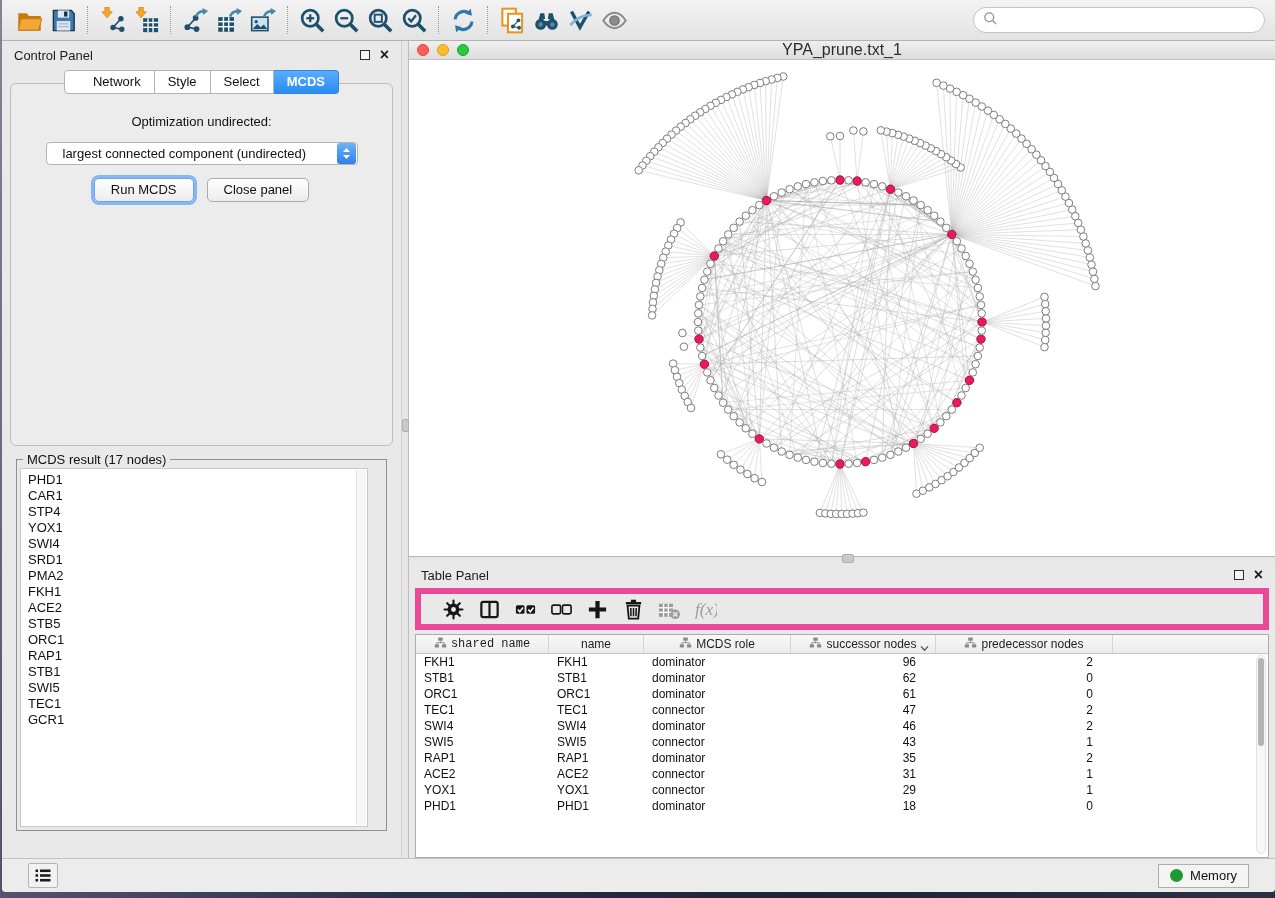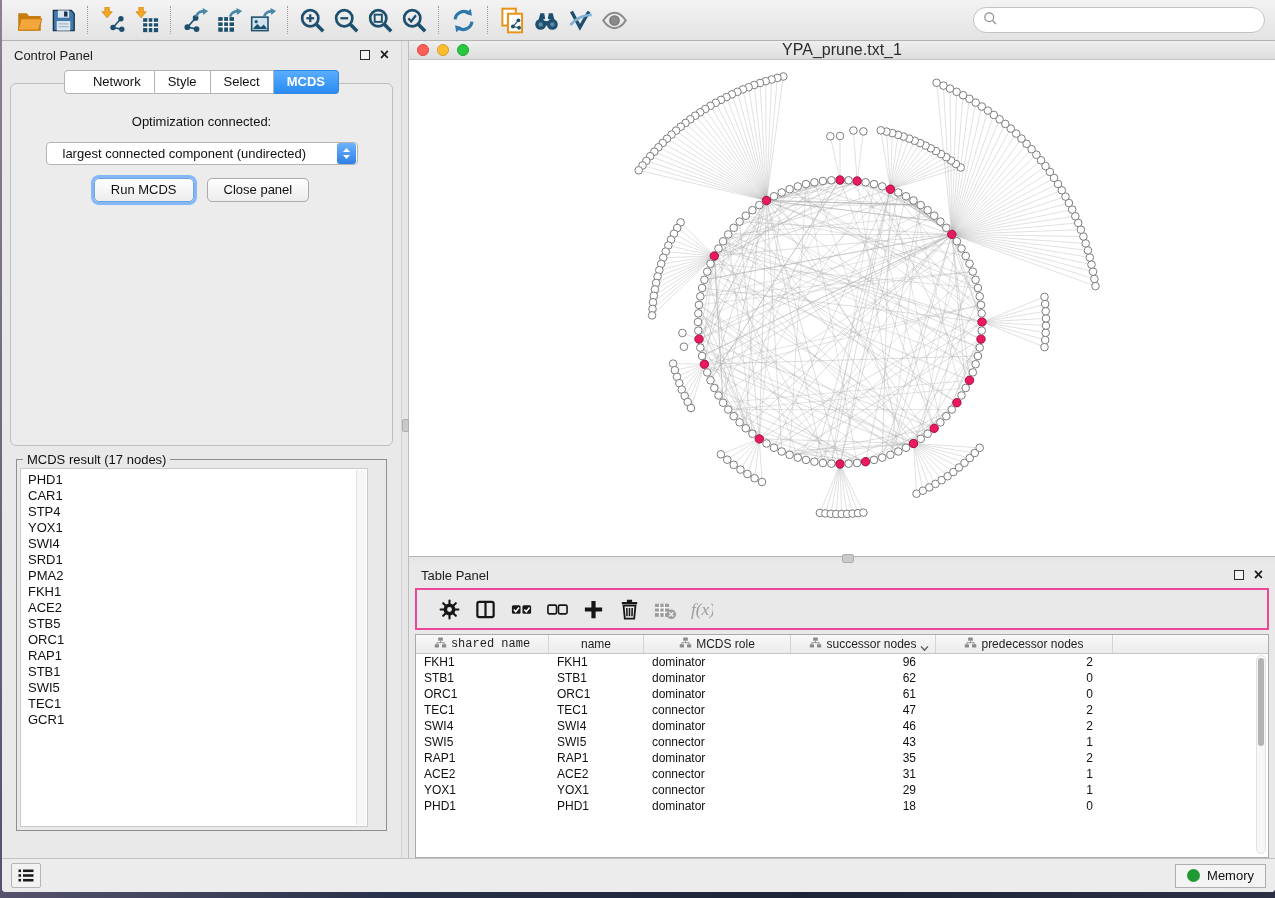--- a/index.html
+++ b/index.html
@@ -89,21 +89,21 @@
   .light.yellow { background:#febc2e; border:1px solid #d89e24; }
   .light.green { background:#28c840; border:1px solid #1ea433; }
   .net-title { position:absolute; left:0; right:0; text-align:center; font-size:16px; color:#2b2b2b; }
   .net-canvas { flex:1; background:#fff; position:relative; overflow:hidden; }
   .net-canvas svg { position:absolute; left:0; top:0; }
   .h-divider { height:4px; flex:0 0 4px; background:#e6e6e6; position:relative; }
   .h-divider .handle { position:absolute; left:50%; top:-3px; width:12px; height:9px; background:#c9c9c9; border:1px solid #aeaeae; border-radius:2px; }
   
   .table-panel { flex:1; display:flex; flex-direction:column; min-height:0; }
   .tp-toolbar {
-    height:42px; flex:0 0 42px; margin:1px 6px 0 6px; background:#e9e9e9; border:2px solid #ec4899;
+    height:42px; flex:0 0 42px; margin:1px 6px 0 6px; background:#e9e9e9; border:6px solid #ec4899;
     display:flex; align-items:center; padding-left:14px; gap:0;
   }
   .tp-btn { width:36px; height:32px; display:flex; align-items:center; justify-content:center; }
   .tp-table { flex:1; margin:4px 6px 0 6px; background:#fff; border:1px solid #ababab; position:relative; overflow:hidden; font-size:12px; }
   .thead { display:flex; height:19px; background:linear-gradient(#f8f8f8,#ececec); border-bottom:1px solid #c6c6c6; }
   .th { display:flex; align-items:center; justify-content:center; gap:4px; border-right:1px solid #d4d4d4; color:#1d1d1d; font-size:12px; position:relative; }
   .th .sort { position:absolute; right:6px; top:6px; }
   .trow { display:flex; height:16px; align-items:center; color:#111; }
   .td { padding-left:8px; white-space:nowrap; overflow:hidden; }
   .td.num { text-align:right; padding-right:20px; padding-left:0; }
@@ -111,21 +111,21 @@
   .tbl-thumb { position:absolute; top:2px; left:1px; width:6px; height:88px; background:#b3b3b3; border-radius:4px; }
   .tp-tabs { height:30px; flex:0 0 30px; display:flex; align-items:center; justify-content:center; }
   .seg-group { display:flex; border-radius:5px; box-shadow:0 1px 2px rgba(0,0,0,.15); }
   .seg {
     font-size:13px; padding:4px 13px 5px; background:#fff; color:#111; border:1px solid #bdbdbd; border-left-width:0;
   }
   .seg:first-child { border-left-width:1px; border-radius:5px 0 0 5px; }
   .seg:last-child { border-radius:0 5px 5px 0; }
   .seg.active { background:linear-gradient(#5cb0ff,#2a8bf2); color:#fff; border-color:#2f87e0; }
   
-  .status-bar { height:34px; flex:0 0 34px; background:#ececec; border-top:1px solid #c2c2c2; display:flex; align-items:center; padding:0 9px; border-radius:0 0 4px 4px; }
+  .status-bar { height:34px; flex:0 0 34px; background:#ececec; border-top:1px solid #c2c2c2; display:flex; align-items:center; padding:0 26px; border-radius:0 0 4px 4px; }
   .list-btn { width:30px; height:25px; border:1px solid #b5b5b5; background:#f2f2f2; border-radius:2px; display:flex; align-items:center; justify-content:center; }
   .memory-btn {
     margin-left:auto; display:flex; align-items:center; gap:7px; border:1px solid #aeaeae; background:#f4f4f4;
     padding:3px 11px 4px; font-size:13px; color:#111;
   }
   .mem-dot { width:13px; height:13px; border-radius:50%; background:#1f9a33; }
 </style>
 </head>
 <body>
 
@@ -317,21 +317,21 @@
         <span class="win-float"></span>
         <span class="win-close">×</span>
       </div>
       <div class="cp-tabs">
           <div class="cp-tab">Network</div>
           <div class="cp-tab">Style</div>
           <div class="cp-tab">Select</div>
           <div class="cp-tab active">MCDS</div>
         </div>
       <div class="cp-card">
-        <div class="opt-label">Optimization connected:</div>
+        <div class="opt-label">Optimization undirected:</div>
         <div class="dropdown">
           <span class="dd-text">largest connected component (undirected)</span>
           <span class="dd-stepper">
             <svg width="11" height="15" viewBox="0 0 11 15">
                 <path d="M2 6l3.5-4L9 6z" fill="#fff"></path>
                 <path d="M2 9l3.5 4L9 9z" fill="#fff"></path>
               </svg>
           </span>
         </div>
         <div class="btn-row">

